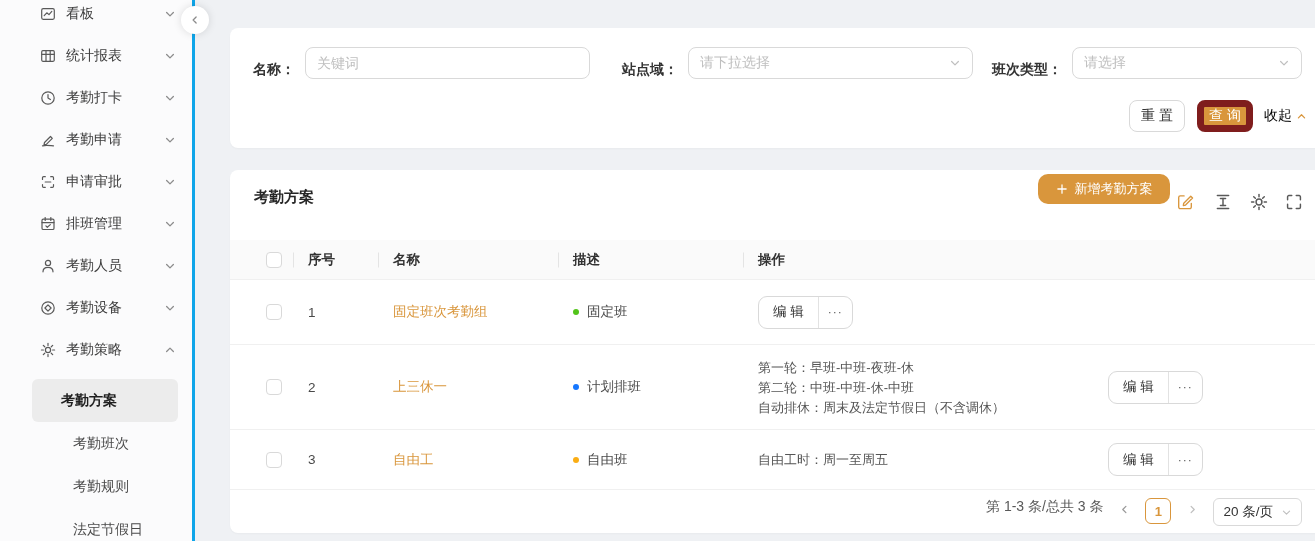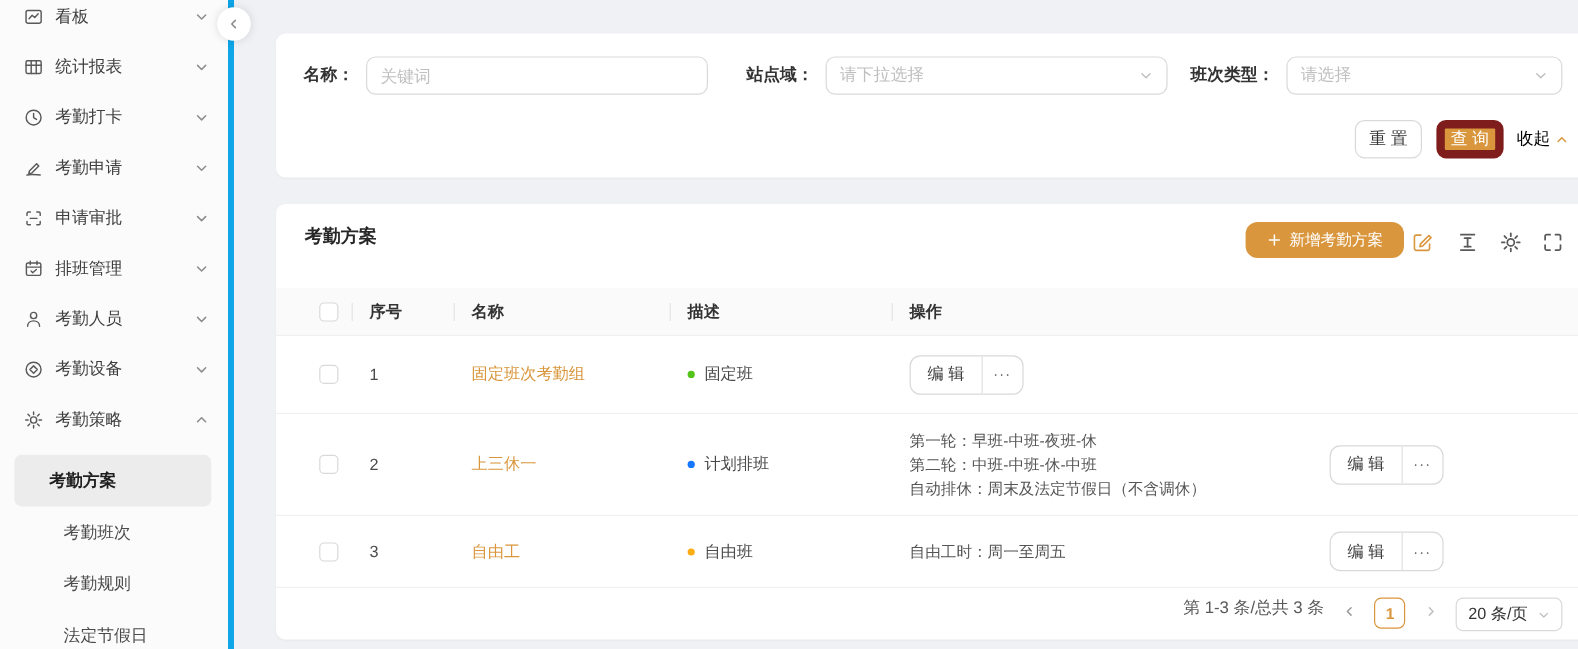--- a/index.html
+++ b/index.html
@@ -7,21 +7,21 @@
   body {
     font-family:"Liberation Sans","DejaVu Sans",sans-serif;
     background:#eff1f4; color:#262626; font-size:14px;
     position:relative;
   }
   svg { display:block; }
 
   
   .sidebar {
     position:absolute; left:0; top:0; bottom:0; width:195px;
-    background:#fbfbfc; border-right:5px solid #0ea5e9; z-index:2;
+    background:#fbfbfc; border-right:3px solid #0ea5e9; z-index:2;padding-left:20px;
   }
   .menu { margin-top:-7px; }
   .menu-item {
     height:42px; display:flex; align-items:center;
     padding:0 16px 0 20px; cursor:pointer; color:#3d3d3d;
   }
   .mi-icon { width:16px; height:16px; margin-right:10px; flex:none; }
   .mi-label { font-size:14px; flex:1; white-space:nowrap; }
   .mi-caret { width:12px; height:12px; flex:none; }
   .submenu-item {
@@ -40,21 +40,21 @@
 
   
   .card {
     position:absolute; left:230px; width:1110px; background:#fff;
     border-radius:8px; box-shadow:0 1px 2px rgba(0,0,0,.03);
   }
   .filter-card { top:28px; height:120px; }
   .table-card  { top:170px; height:363px; }
 
   
-  .field { position:absolute; top:19px; height:32px; display:flex; align-items:center; }
+  .field { position:absolute; top:19px; height:32px; display:flex; align-items:flex-end; }
   .f-label { font-weight:bold; color:#333; text-align:right; margin-right:10px; white-space:nowrap; }
   .f1 { left:17px; }  .f1 .f-label { width:48px; }
   .f2 { left:384px; } .f2 .f-label { width:64px; }
   .f3 { left:748px; } .f3 .f-label { width:84px; }
   .text-input {
     width:285px; height:32px; border:1px solid #d9d9d9; border-radius:8px;
     padding:0 11px; font-size:14px; font-family:inherit; color:#262626; outline:none; background:#fff;
   }
   .text-input::placeholder { color:#bfbfbf; }
   .select {
@@ -71,21 +71,21 @@
   .btn-plain { position:absolute; left:899px; width:56px; background:#fff; border:1px solid #d9d9d9; color:#333; }
   .btn-primary { position:absolute; left:967px; width:56px; background:#d9963c; border:7px solid #7f1d1d; color:#fff; }
   .link-collapse {
     position:absolute; left:1034px; top:0; height:32px; display:flex; align-items:center; gap:4px;
     color:#000000; cursor:pointer; white-space:nowrap;
   }
 
   
   .panel-title { position:absolute; left:24px; top:18px; font-size:15px; font-weight:bold; color:#262626; }
   .btn-add {
-    position:absolute; left:808px; top:15px; width:132px; height:30px;
+    position:absolute; left:808px; top:4px; width:132px; height:30px;
     background:#d9963c; border:none; border-radius:10px; color:#fff;
     display:flex; align-items:center; justify-content:center; gap:7px;
     font-size:13px; font-family:inherit; cursor:pointer; white-space:nowrap;
   }
   .tool-icon { position:absolute; top:23px; width:18px; height:18px; cursor:pointer; }
   .ti-1 { left:946px; } .ti-2 { left:984px; } .ti-3 { left:1020px; } .ti-4 { left:1055px; }
 
   
   .tbl { position:absolute; left:0; right:0; top:70px; }
   .trow {

